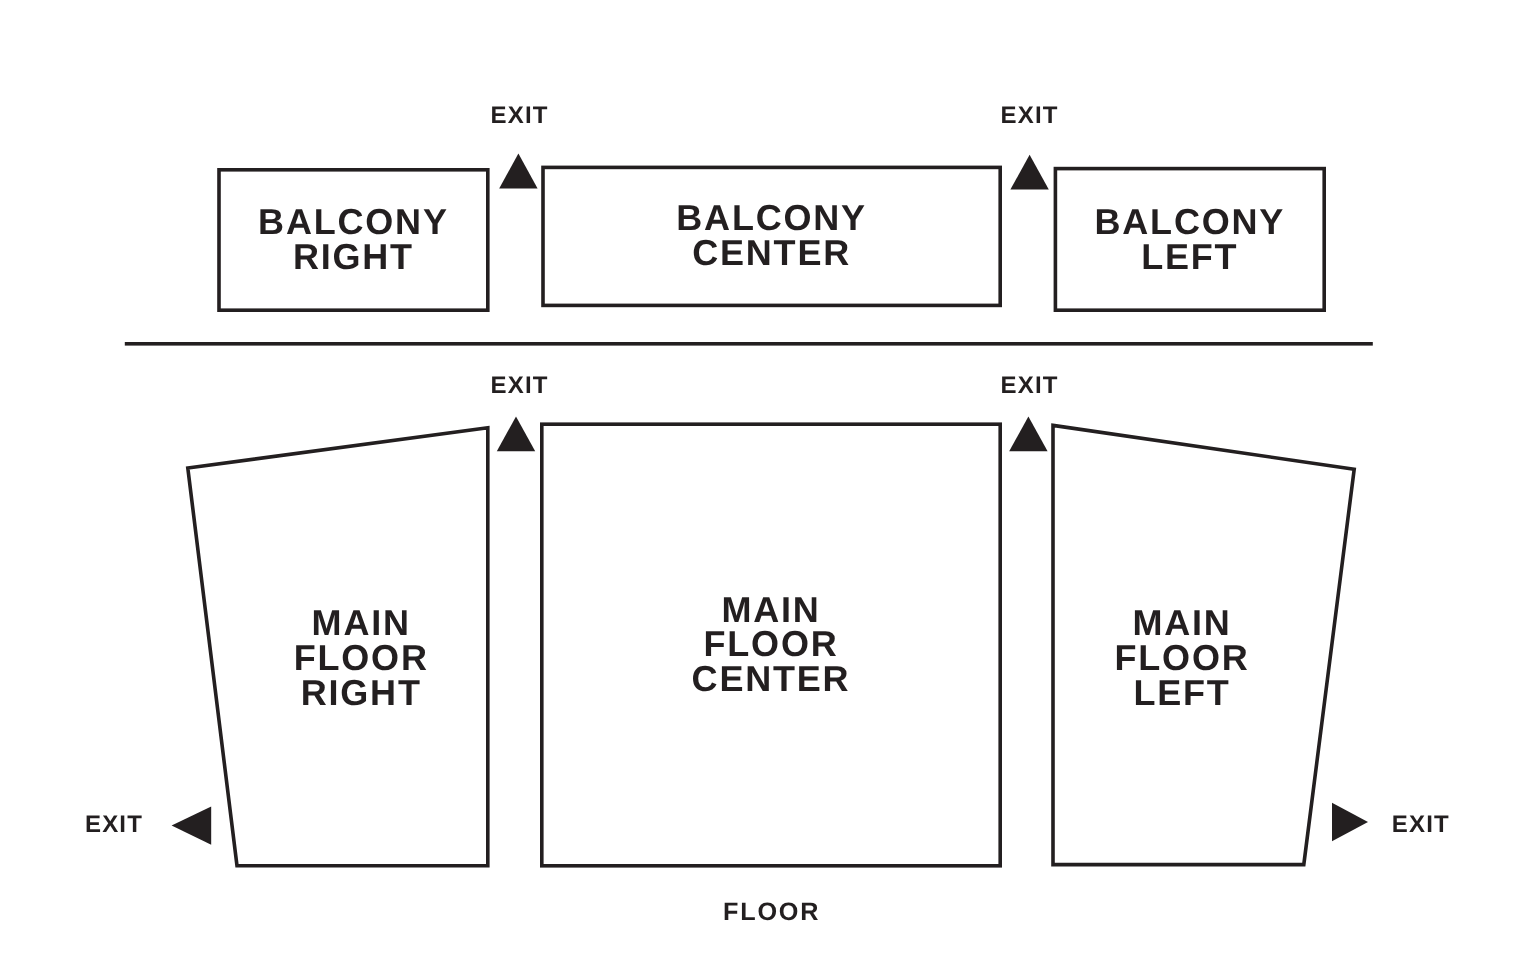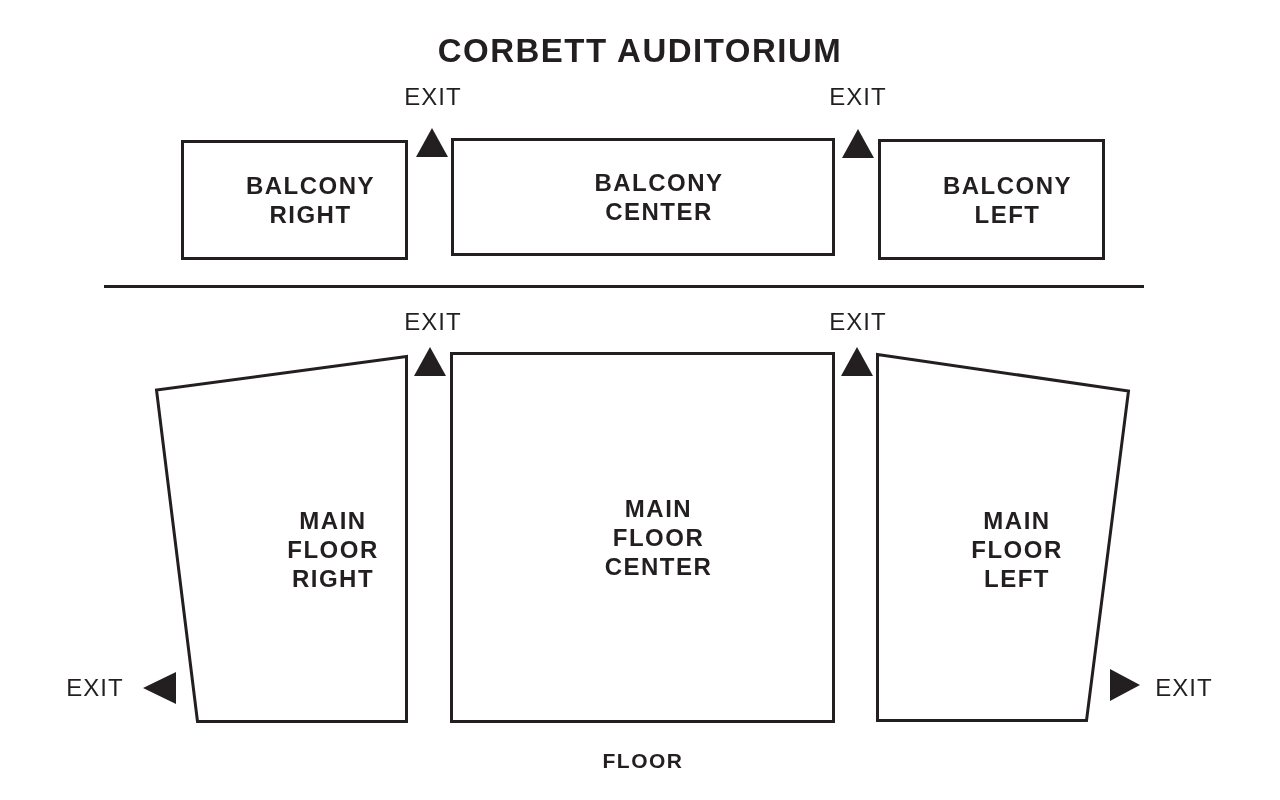--- a/index.html
+++ b/index.html
@@ -9,51 +9,50 @@
     position:relative; width:1280px; height:800px; background:var(--bg);
     font-family:"Liberation Sans","DejaVu Sans",sans-serif;
     color:var(--ink); overflow:hidden;
   }
   .title {
     position:absolute; left:0; right:0; top:32px; text-align:center;
     font-size:33px; font-weight:700; letter-spacing:1.5px;
   }
   .exit-label {
     position:absolute; transform:translate(-50%,-50%);
-    font-size:24px; font-weight:400; letter-spacing:1px; white-space:nowrap;
+    font-size:20px; font-weight:700; letter-spacing:1px; white-space:nowrap;
   }
   .tri { position:absolute; width:0; height:0; }
   .tri-up   { border-left:16px solid transparent; border-right:16px solid transparent; border-bottom:29px solid var(--ink); }
   .tri-left { border-top:16px solid transparent; border-bottom:16px solid transparent; border-right:33px solid var(--ink); }
   .tri-right{ border-top:16px solid transparent; border-bottom:16px solid transparent; border-left:30px solid var(--ink); }
   .section-box {
     position:absolute; background:var(--bg); border:3px solid var(--ink);
     display:flex; align-items:center; justify-content:center;
   }
   .section-label {
-    font-size:24px; font-weight:700; letter-spacing:1.5px; line-height:29px;
-    text-align:center; white-space:pre-line;margin-left:32px;
+    font-size:30px; font-weight:700; letter-spacing:1.5px; line-height:29px;
+    text-align:center; white-space:pre-line;
   }
   .float-label {
     position:absolute; transform:translate(-50%,-50%);
   }
   .divider { position:absolute; left:104px; top:285px; width:1040px; height:3px; background:var(--ink); }
   #floor-shapes { position:absolute; left:0; top:0; }
   #floor-shapes polygon { fill:var(--bg); stroke:var(--ink); stroke-width:3; }
   .stage-label {
     position:absolute; left:643px; top:761px; transform:translate(-50%,-50%);
     font-size:21px; font-weight:700; letter-spacing:1.5px;
   }
 </style>
 </head>
 <body>
 
 <div id="canvas">
 
-  <div class="title">CORBETT AUDITORIUM</div>
 
   <div class="exit-label" style="left:433px; top:97px;">EXIT</div>
   <div class="tri tri-up" style="left:416px; top:128px;"></div>
 
   <div class="exit-label" style="left:858px; top:97px;">EXIT</div>
   <div class="tri tri-up" style="left:842px; top:129px;"></div>
 
   <div class="section-box" style="left:181px; top:140px; width:227px; height:120px;">
     <div class="section-label">BALCONY
 RIGHT</div>

